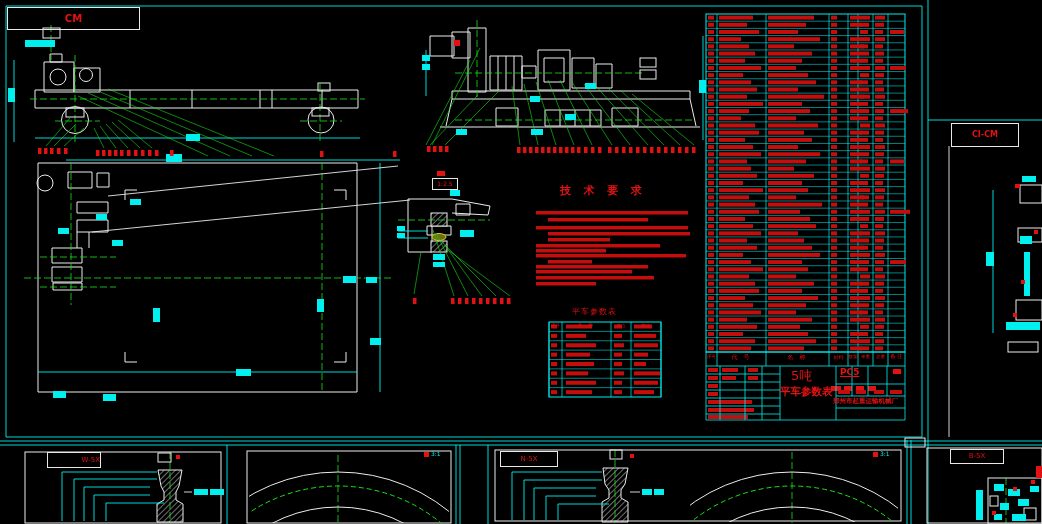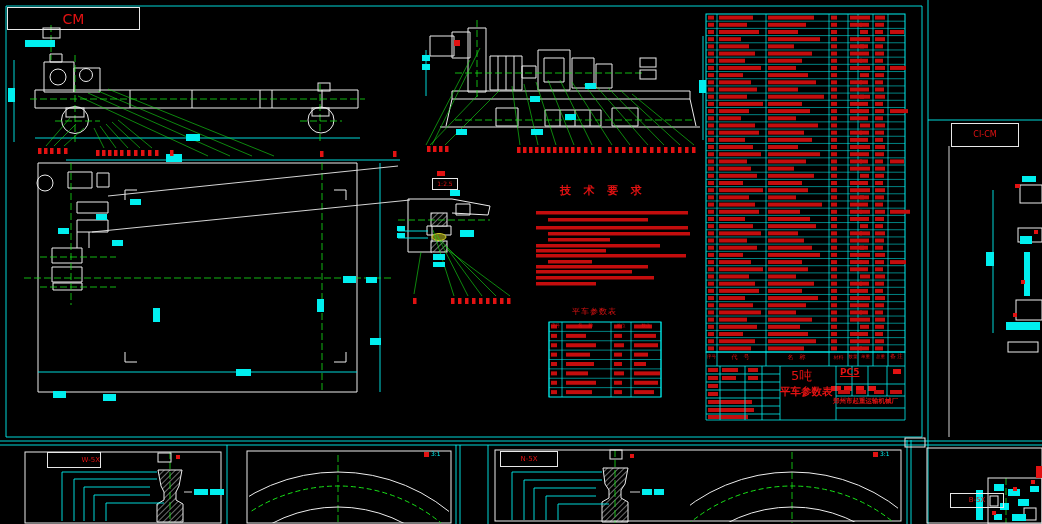--- a/index.html
+++ b/index.html
@@ -834,21 +834,21 @@
         <g clip-path="url(#c3)">
           <circle cx="792" cy="646" r="160" fill="none" stroke="#17e317" stroke-width="1" stroke-dasharray="5 3"></circle>
         </g>
         <g clip-path="url(#c3)">
           <circle cx="792" cy="646" r="139" fill="none" stroke="#ececec" stroke-width="1"></circle>
         </g>
       </g>
   </svg>
 
   <div class="t bx" style="left:7px;top:7px;width:131px;height:21px;">
-    <span class="t" style="position:static;font-size:14px;font-weight:normal;">CM</span>
+    <span class="t" style="position:static;font-size:10px;font-weight:bold;">CM</span>
   </div>
 
   <div class="t" style="left:560px;top:186px;font-size:11px;font-weight:bold;letter-spacing:3px;font-family:Liberation Mono, monospace;">技 术 要 求</div>
 
   <div class="t" style="left:572px;top:308px;font-size:8px;letter-spacing:1px;">平车参数表</div>
 
   <div class="t" style="left:549px;top:324px;width:13px;font-size:4.5px;text-align:center;">序号</div>
   <div class="t" style="left:562px;top:323px;width:49px;font-size:5px;text-align:center;letter-spacing:2px;">名 称</div>
   <div class="t" style="left:611px;top:324px;width:20px;font-size:4.5px;text-align:center;">单位</div>
   <div class="t" style="left:631px;top:324px;width:30px;font-size:4.5px;text-align:center;">数值</div>
@@ -866,24 +866,24 @@
   <div class="t" style="left:780px;top:386px;font-size:10.5px;font-weight:bold;">平车参数表</div>
   <div class="t" style="left:840px;top:368px;font-size:9px;font-weight:bold;text-decoration:underline;">PC5</div>
   <div class="t" style="left:833px;top:398px;font-size:6.5px;font-weight:bold;">郑州市起重运输机械厂</div>
 
   <div class="t bx" style="left:47px;top:452px;width:52px;height:14px;justify-content:flex-end;">
     <span class="t" style="position:static;font-size:7px;">W-5X</span>
   </div>
   <div class="t bx" style="left:500px;top:451px;width:56px;height:14px;">
     <span class="t" style="position:static;font-size:7px;">N-5X</span>
   </div>
-  <div class="t bx" style="left:950px;top:449px;width:52px;height:13px;margin-top:44px;">
+  <div class="t bx" style="left:950px;top:449px;width:52px;height:13px;">
     <span class="t" style="position:static;font-size:7px;">B-5X</span>
   </div>
-  <div class="t bx" style="left:951px;top:123px;width:66px;height:22px;">
+  <div class="t bx" style="left:951px;top:123px;width:66px;height:22px;font-weight:bold;">
     <span class="t" style="position:static;font-size:8px;">CI-CM</span>
   </div>
 
   <div class="t bx" style="left:432px;top:178px;width:24px;height:10px;">
     <span class="t" style="position:static;font-size:6px;">1:2.5</span>
   </div>
   <div class="t cy" style="left:431px;top:451px;font-size:6px;">3:1</div>
   <div class="t cy" style="left:880px;top:451px;font-size:6px;">3:1</div>
 
 </div>

